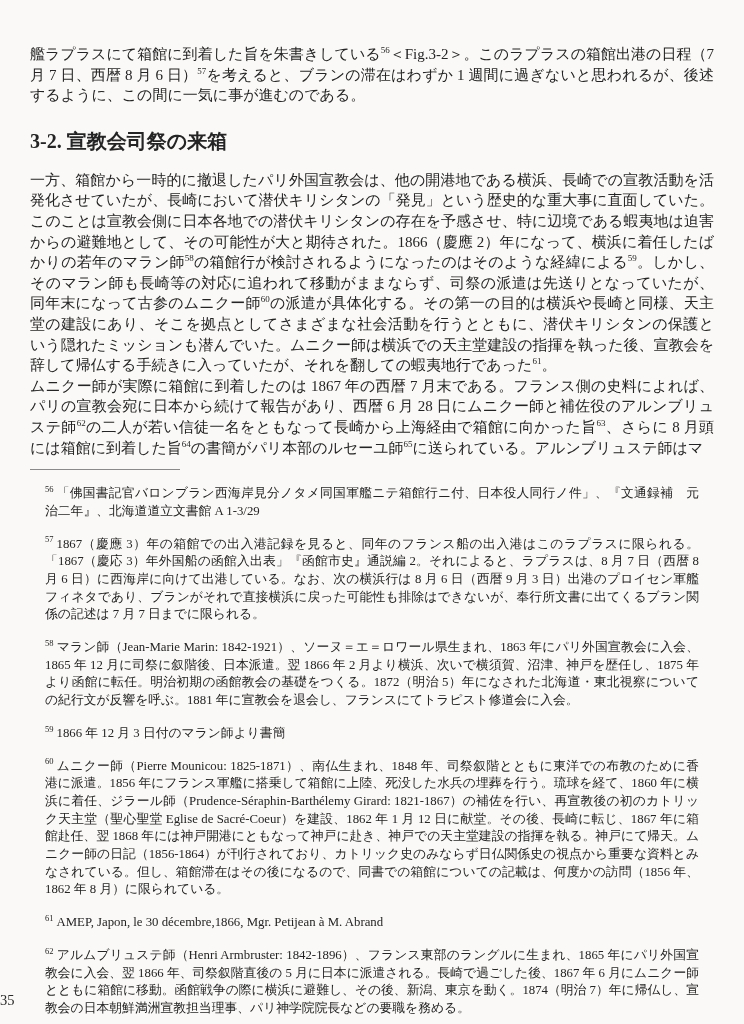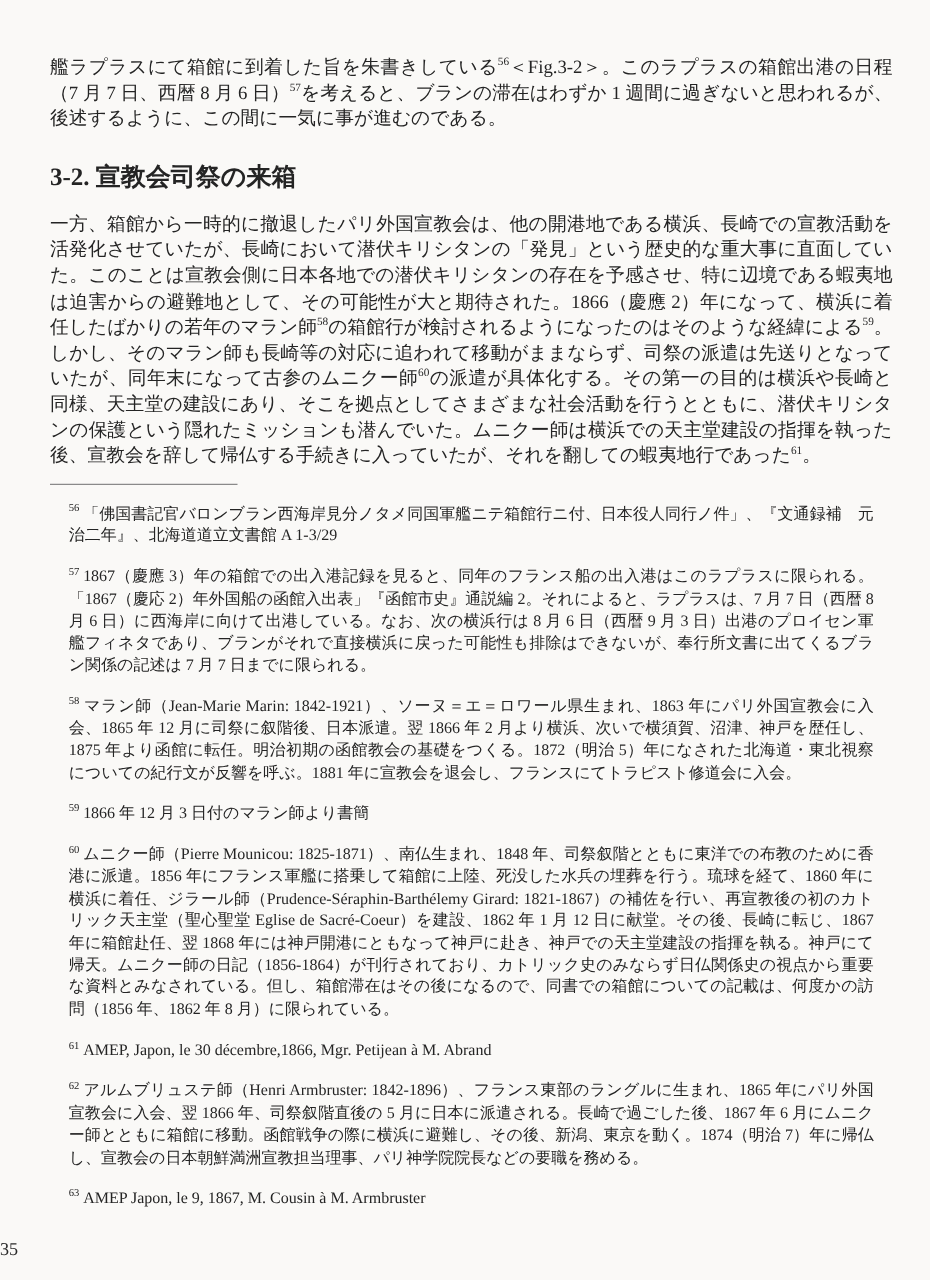--- a/index.html
+++ b/index.html
@@ -3,21 +3,21 @@
 <meta charset="utf-8">
 <style>
   html, body { margin: 0; padding: 0; }
   body { background: #dedede; }
   .page {
     width: 744px;
     height: 1024px;
     margin: 0 auto;
     background: #faf9f7;
     box-sizing: border-box;
-    padding: 44px 30px 0 40px;
+    padding: 44px 30px 0 30px;
     position: relative;
     overflow: hidden;
     font-family: "Liberation Serif", "DejaVu Serif", serif;
     color: #242424;
   }
   .body-text p { margin: 0; }
   .para {
     font-size: 15px;
     line-height: 20.6px;
     text-align: justify;
@@ -64,27 +64,28 @@
 </style>
 </head>
 <body>
 
 <div class="page">
 
   <div class="body-text">
     <p class="para p1">艦ラプラスにて箱館に到着した旨を朱書きしている<sup class="bsup">56</sup>＜Fig.3-2＞。このラプラスの箱館出港の日程（7 月 7 日、西暦 8 月 6 日）<sup class="bsup">57</sup>を考えると、ブランの滞在はわずか 1 週間に過ぎないと思われるが、後述するように、この間に一気に事が進むのである。</p>
     <h2 class="heading">3-2. 宣教会司祭の来箱</h2>
     <p class="para p2">一方、箱館から一時的に撤退したパリ外国宣教会は、他の開港地である横浜、長崎での宣教活動を活発化させていたが、長崎において潜伏キリシタンの「発見」という歴史的な重大事に直面していた。このことは宣教会側に日本各地での潜伏キリシタンの存在を予感させ、特に辺境である蝦夷地は迫害からの避難地として、その可能性が大と期待された。1866（慶應 2）年になって、横浜に着任したばかりの若年のマラン師<sup class="bsup">58</sup>の箱館行が検討されるようになったのはそのような経緯による<sup class="bsup">59</sup>。しかし、そのマラン師も長崎等の対応に追われて移動がままならず、司祭の派遣は先送りとなっていたが、同年末になって古参のムニクー師<sup class="bsup">60</sup>の派遣が具体化する。その第一の目的は横浜や長崎と同様、天主堂の建設にあり、そこを拠点としてさまざまな社会活動を行うとともに、潜伏キリシタンの保護という隠れたミッションも潜んでいた。ムニクー師は横浜での天主堂建設の指揮を執った後、宣教会を辞して帰仏する手続きに入っていたが、それを翻しての蝦夷地行であった<sup class="bsup">61</sup>。</p>
+    <p class="para p3">ムニクー師が実際に箱館に到着したのは 1867 年の西暦 7 月末である。フランス側の史料によれば、パリの宣教会宛に日本から続けて報告があり、西暦 6 月 28 日にムニクー師と補佐役のアルンブリュステ師<sup class="bsup">62</sup>の二人が若い信徒一名をともなって長崎から上海経由で箱館に向かった旨<sup class="bsup">63</sup>、さらに 8 月頭には箱館に到着した旨<sup class="bsup">64</sup>の書簡がパリ本部のルセーユ師<sup class="bsup">65</sup>に送られている。アルンブリュステ師はマ</p>
   </div>
 
   <hr class="fn-divider">
 
   <div class="footnotes">
     <div class="fn"><sup class="fn-num">56</sup><span>「佛国書記官バロンブラン西海岸見分ノタメ同国軍艦ニテ箱館行ニ付、日本役人同行ノ件」、『文通録補　元治二年』、北海道道立文書館 A 1-3/29</span></div>
-    <div class="fn"><sup class="fn-num">57</sup><span>1867（慶應 3）年の箱館での出入港記録を見ると、同年のフランス船の出入港はこのラプラスに限られる。「1867（慶応 2）年外国船の函館入出表」『函館市史』通説編 2。それによると、ラプラスは、7 月 7 日（西暦 8 月 6 日）に西海岸に向けて出港している。なお、次の横浜行は 8 月 6 日（西暦 9 月 3 日）出港のプロイセン軍艦フィネタであり、ブランがそれで直接横浜に戻った可能性も排除はできないが、奉行所文書に出てくるブラン関係の記述は 7 月 7 日までに限られる。</span></div>
+    <div class="fn"><sup class="fn-num">57</sup><span>1867（慶應 3）年の箱館での出入港記録を見ると、同年のフランス船の出入港はこのラプラスに限られる。「1867（慶応 3）年外国船の函館入出表」『函館市史』通説編 2。それによると、ラプラスは、8 月 7 日（西暦 8 月 6 日）に西海岸に向けて出港している。なお、次の横浜行は 8 月 6 日（西暦 9 月 3 日）出港のプロイセン軍艦フィネタであり、ブランがそれで直接横浜に戻った可能性も排除はできないが、奉行所文書に出てくるブラン関係の記述は 7 月 7 日までに限られる。</span></div>
     <div class="fn"><sup class="fn-num">58</sup><span>マラン師（Jean-Marie Marin: 1842-1921）、ソーヌ＝エ＝ロワール県生まれ、1863 年にパリ外国宣教会に入会、1865 年 12 月に司祭に叙階後、日本派遣。翌 1866 年 2 月より横浜、次いで横須賀、沼津、神戸を歴任し、1875 年より函館に転任。明治初期の函館教会の基礎をつくる。1872（明治 5）年になされた北海道・東北視察についての紀行文が反響を呼ぶ。1881 年に宣教会を退会し、フランスにてトラピスト修道会に入会。</span></div>
     <div class="fn"><sup class="fn-num">59</sup><span>1866 年 12 月 3 日付のマラン師より書簡</span></div>
     <div class="fn"><sup class="fn-num">60</sup><span>ムニクー師（Pierre Mounicou: 1825-1871）、南仏生まれ、1848 年、司祭叙階とともに東洋での布教のために香港に派遣。1856 年にフランス軍艦に搭乗して箱館に上陸、死没した水兵の埋葬を行う。琉球を経て、1860 年に横浜に着任、ジラール師（Prudence-Séraphin-Barthélemy Girard: 1821-1867）の補佐を行い、再宣教後の初のカトリック天主堂（聖心聖堂 Eglise de Sacré-Coeur）を建設、1862 年 1 月 12 日に献堂。その後、長崎に転じ、1867 年に箱館赴任、翌 1868 年には神戸開港にともなって神戸に赴き、神戸での天主堂建設の指揮を執る。神戸にて帰天。ムニクー師の日記（1856-1864）が刊行されており、カトリック史のみならず日仏関係史の視点から重要な資料とみなされている。但し、箱館滞在はその後になるので、同書での箱館についての記載は、何度かの訪問（1856 年、1862 年 8 月）に限られている。</span></div>
     <div class="fn"><sup class="fn-num">61</sup><span>AMEP, Japon, le 30 décembre,1866, Mgr. Petijean à M. Abrand</span></div>
     <div class="fn"><sup class="fn-num">62</sup><span>アルムブリュステ師（Henri Armbruster: 1842-1896）、フランス東部のラングルに生まれ、1865 年にパリ外国宣教会に入会、翌 1866 年、司祭叙階直後の 5 月に日本に派遣される。長崎で過ごした後、1867 年 6 月にムニクー師とともに箱館に移動。函館戦争の際に横浜に避難し、その後、新潟、東京を動く。1874（明治 7）年に帰仏し、宣教会の日本朝鮮満洲宣教担当理事、パリ神学院院長などの要職を務める。</span></div>
     <div class="fn"><sup class="fn-num">63</sup><span>AMEP Japon, le 9, 1867, M. Cousin à M. Armbruster</span></div>
   </div>
 
   <div class="page-number">35</div>
 

